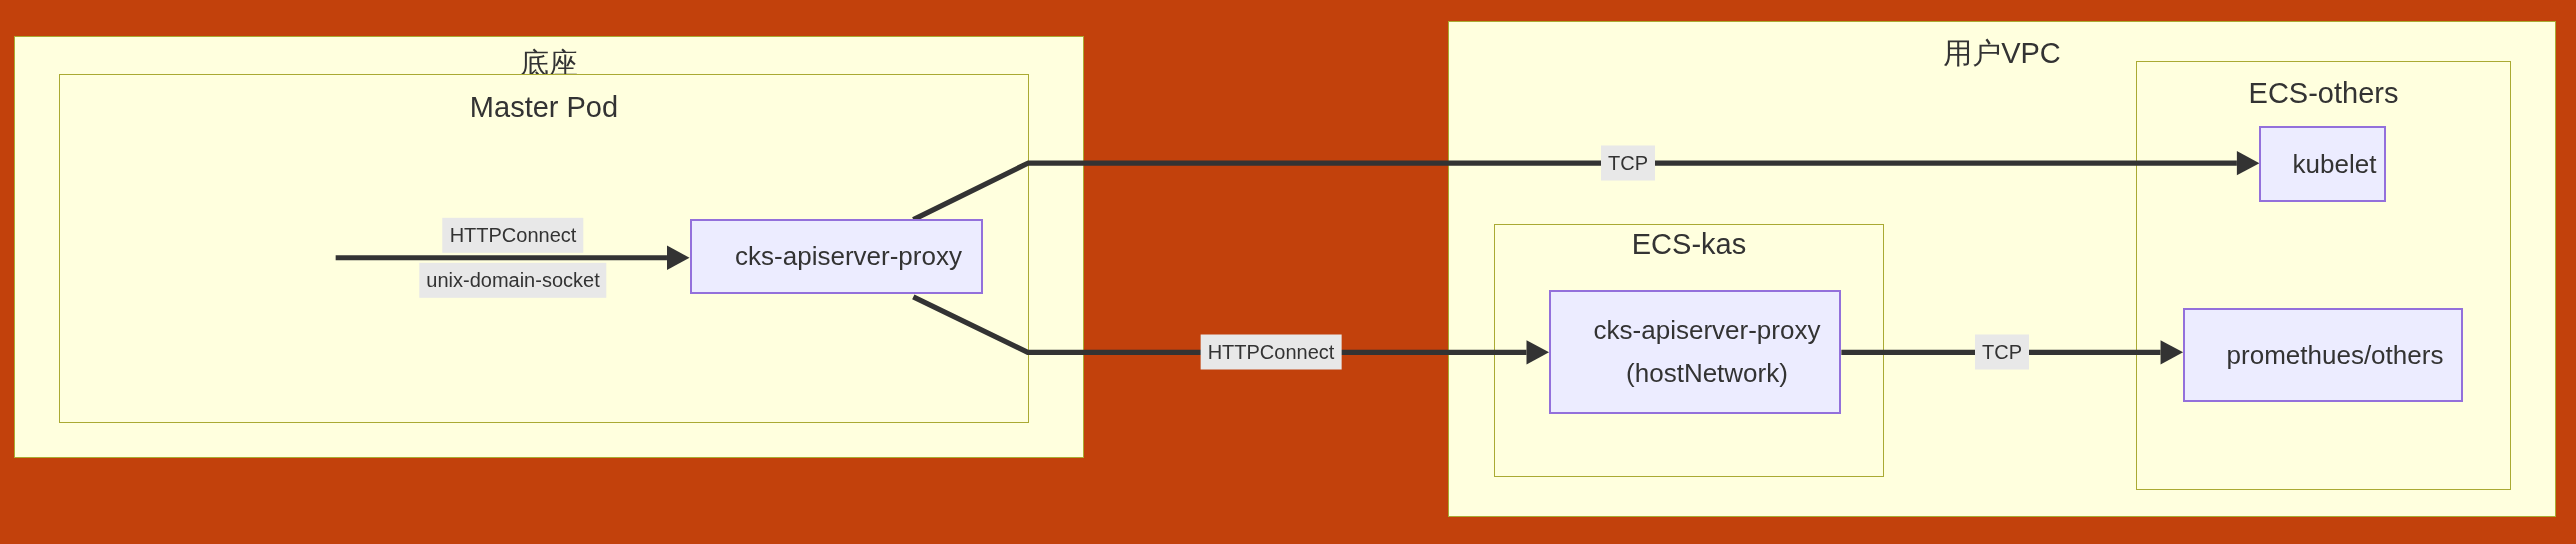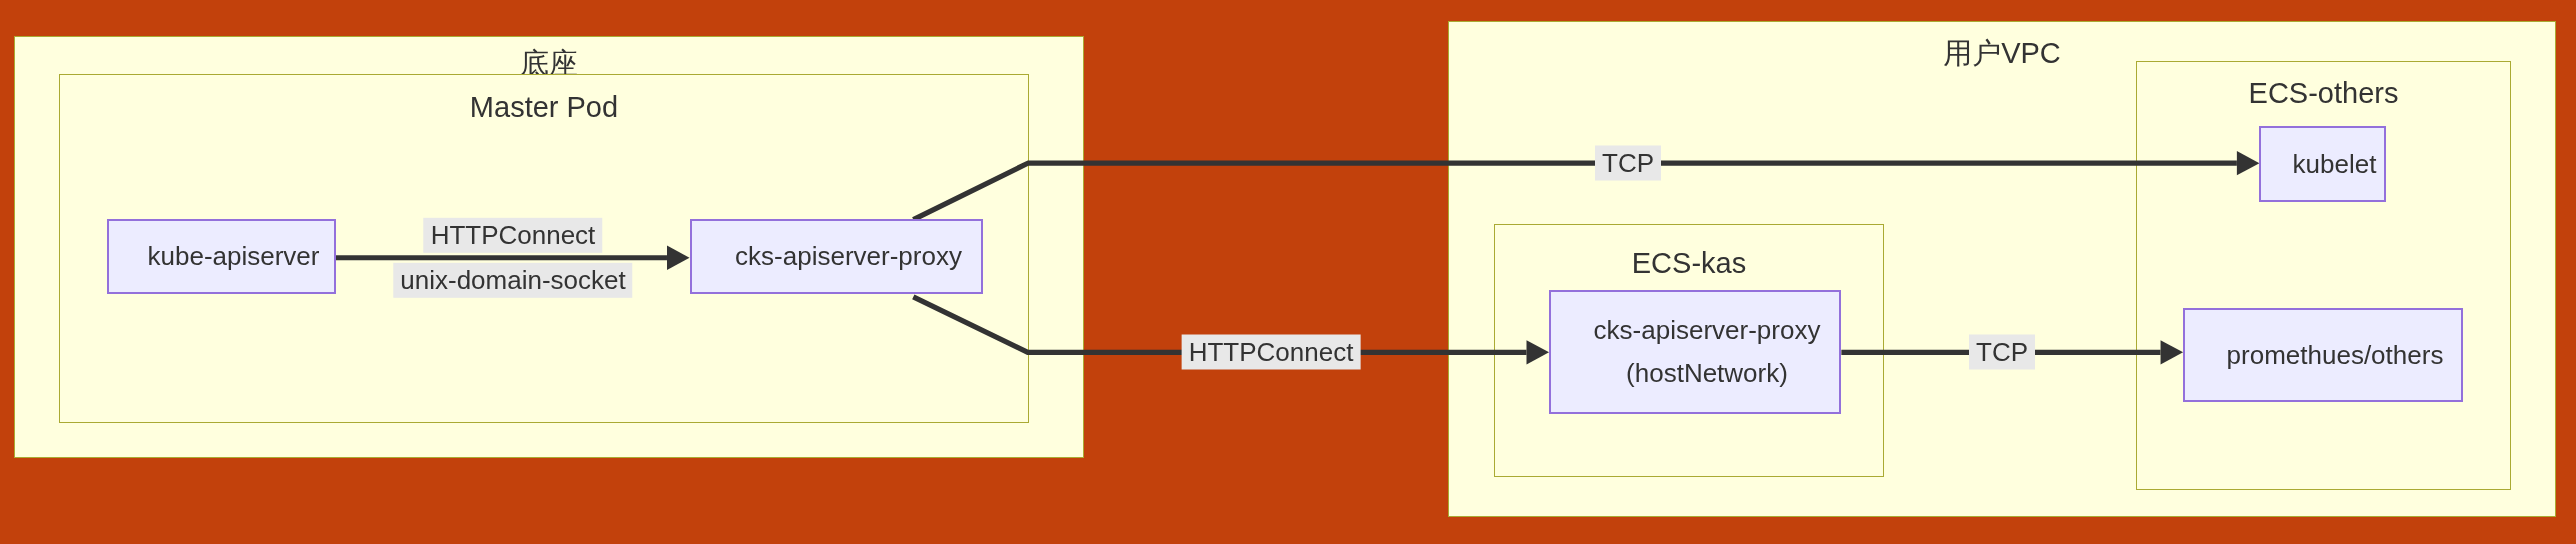--- a/index.html
+++ b/index.html
@@ -50,21 +50,21 @@
     text-align:center;white-space:nowrap;
     z-index:3;
     padding-left:24px;
   }
   .edge-label{
     position:absolute;
     transform:translate(-50%,-50%);
     display:flex;flex-direction:column;
     align-items:center;row-gap:10.4px;
     z-index:4;
-    font-size:26px;
+    font-size:20px;
   }
   .edge-label span{
     background:var(--edge-label-bg);
     padding:0 7px;
     line-height:35px;
     white-space:nowrap;
   }
 </style>
 </head>
 <body>
@@ -77,21 +77,21 @@
 
   <div class="cluster inner" style="left:59px;top:74px;width:970px;height:349px">
     <div class="cluster-title" style="top:14.7px">Master Pod</div>
   </div>
 
   <div class="cluster" style="left:1448px;top:21px;width:1108px;height:496px">
     <div class="cluster-title" style="top:14px">用户VPC</div>
   </div>
 
   <div class="cluster inner" style="left:1494px;top:224px;width:390px;height:253px">
-    <div class="cluster-title" style="top:21px">ECS-kas</div>
+    <div class="cluster-title" style="top:2px">ECS-kas</div>
   </div>
 
   <div class="cluster inner" style="left:2136px;top:61px;width:375px;height:429px">
     <div class="cluster-title" style="top:14px">ECS-others</div>
   </div>
 
   <svg class="edges" width="2576" height="545" viewBox="0 0 2970 628">
     <g>
       <path class="edge-line" d="M387,297 H769"></path>
       <polygon class="edge-arrow" points="795,297 769,283 769,311"></polygon>
@@ -103,23 +103,20 @@
     <g>
       <path class="edge-line" d="M1053,342 L1185,406 H1760"></path>
       <polygon class="edge-arrow" points="1786,406 1760,392 1760,420"></polygon>
     </g>
     <g>
       <path class="edge-line" d="M2123,406 H2491"></path>
       <polygon class="edge-arrow" points="2517,406 2491,392 2491,420"></polygon>
     </g>
   </svg>
 
-  <div class="node" style="left:107px;top:219px;width:229px;height:75px">
-    <span>kube-apiserver</span>
-  </div>
 
   <div class="node" style="left:690px;top:219px;width:293px;height:75px">
     <span>cks-apiserver-proxy</span>
   </div>
 
   <div class="node" style="left:1549px;top:290px;width:292px;height:124px">
     <span>cks-apiserver-proxy</span>
     <span>(hostNetwork)</span>
   </div>
 

